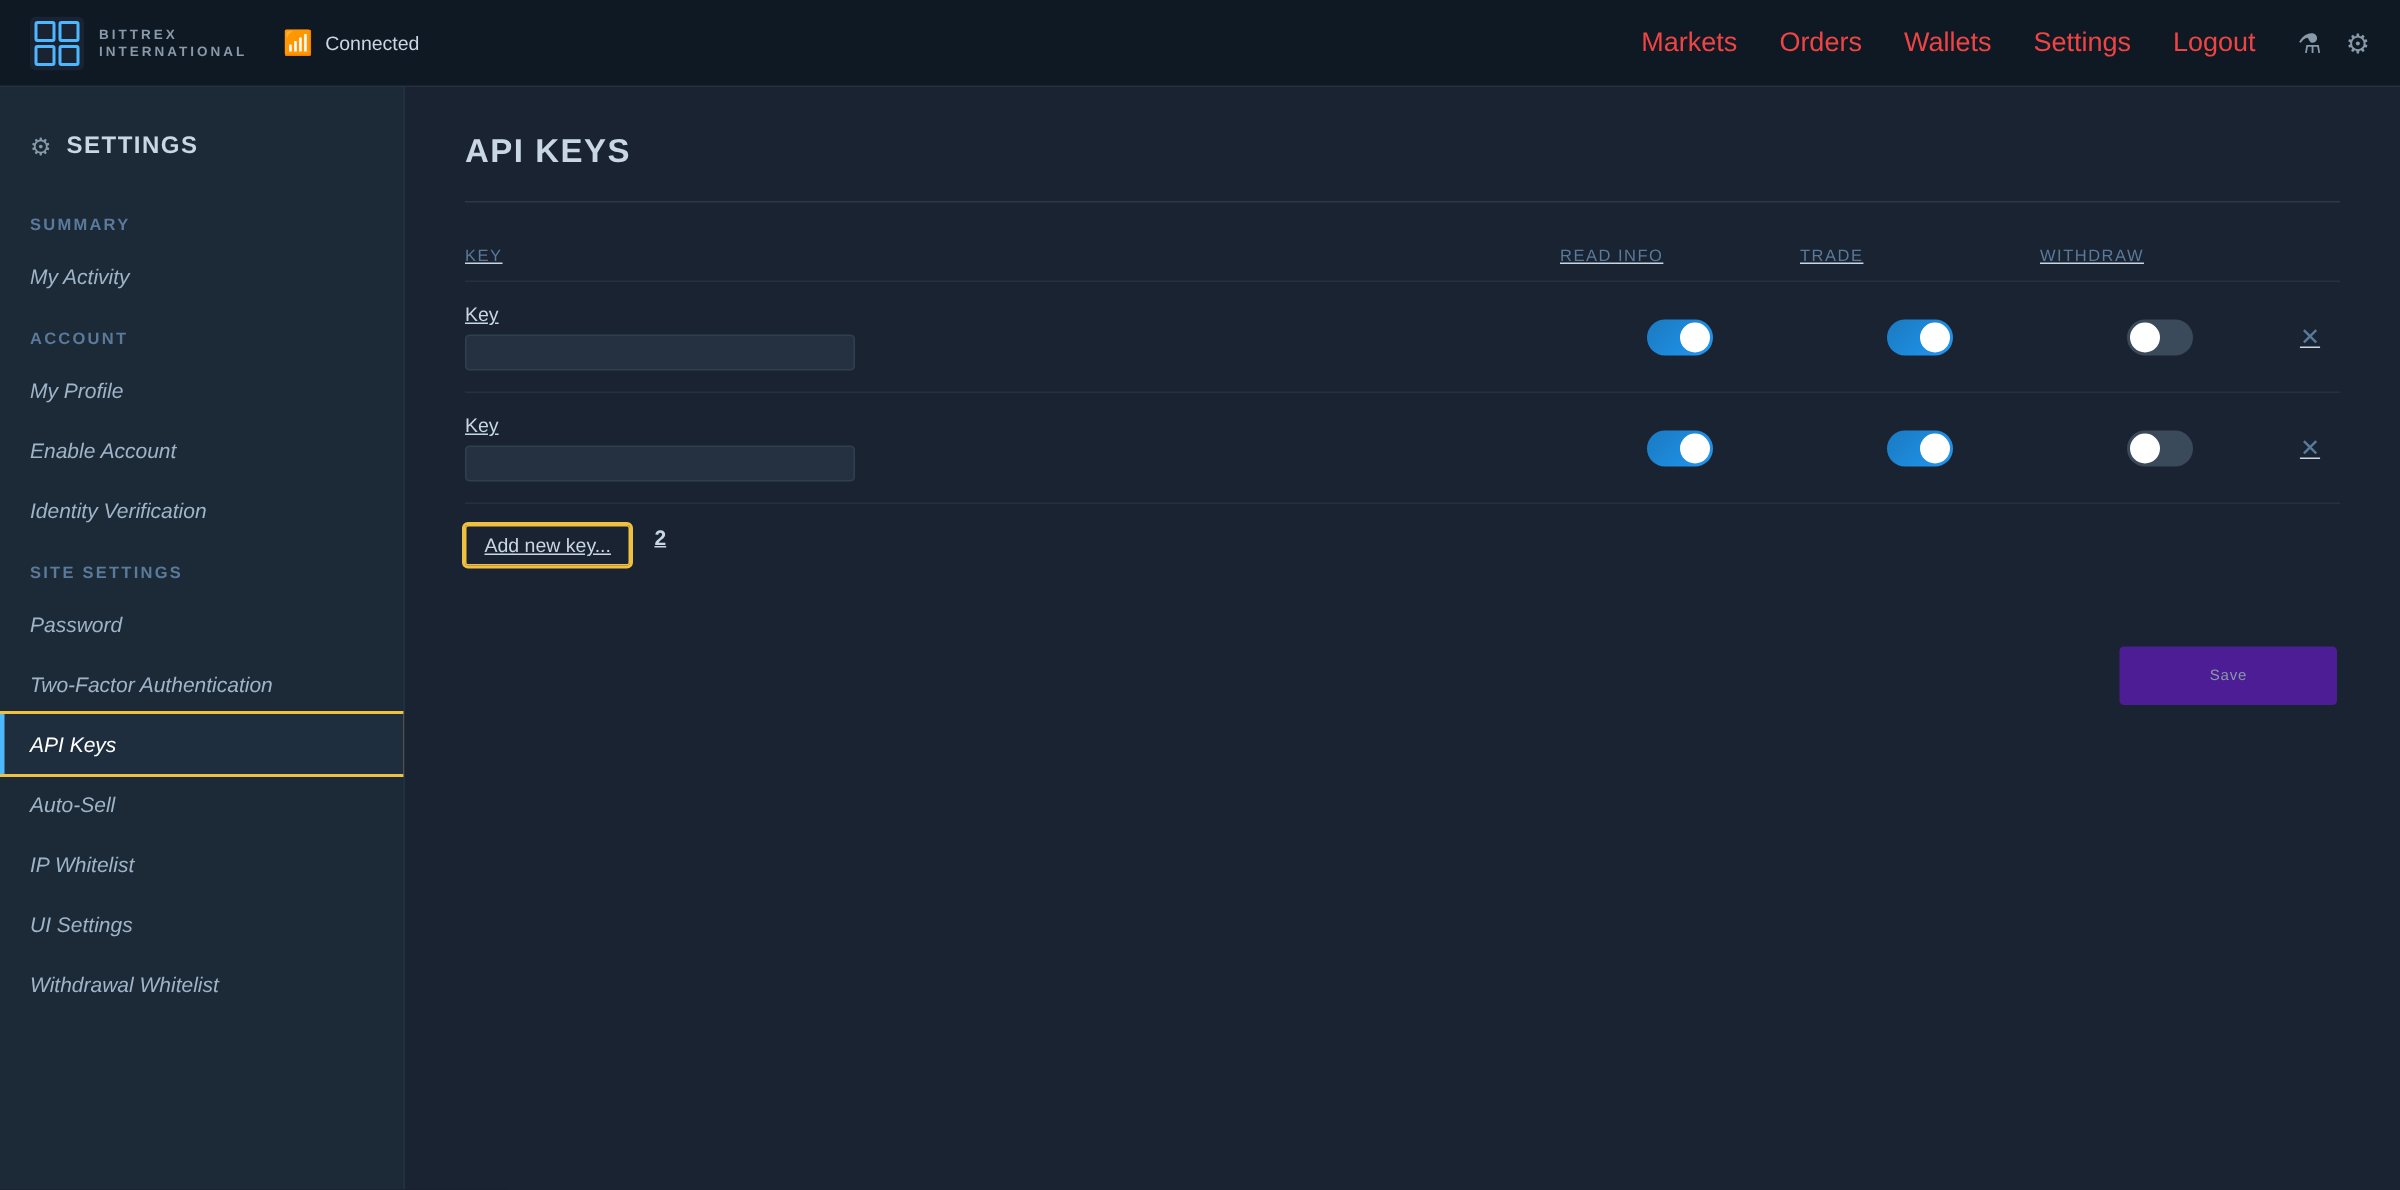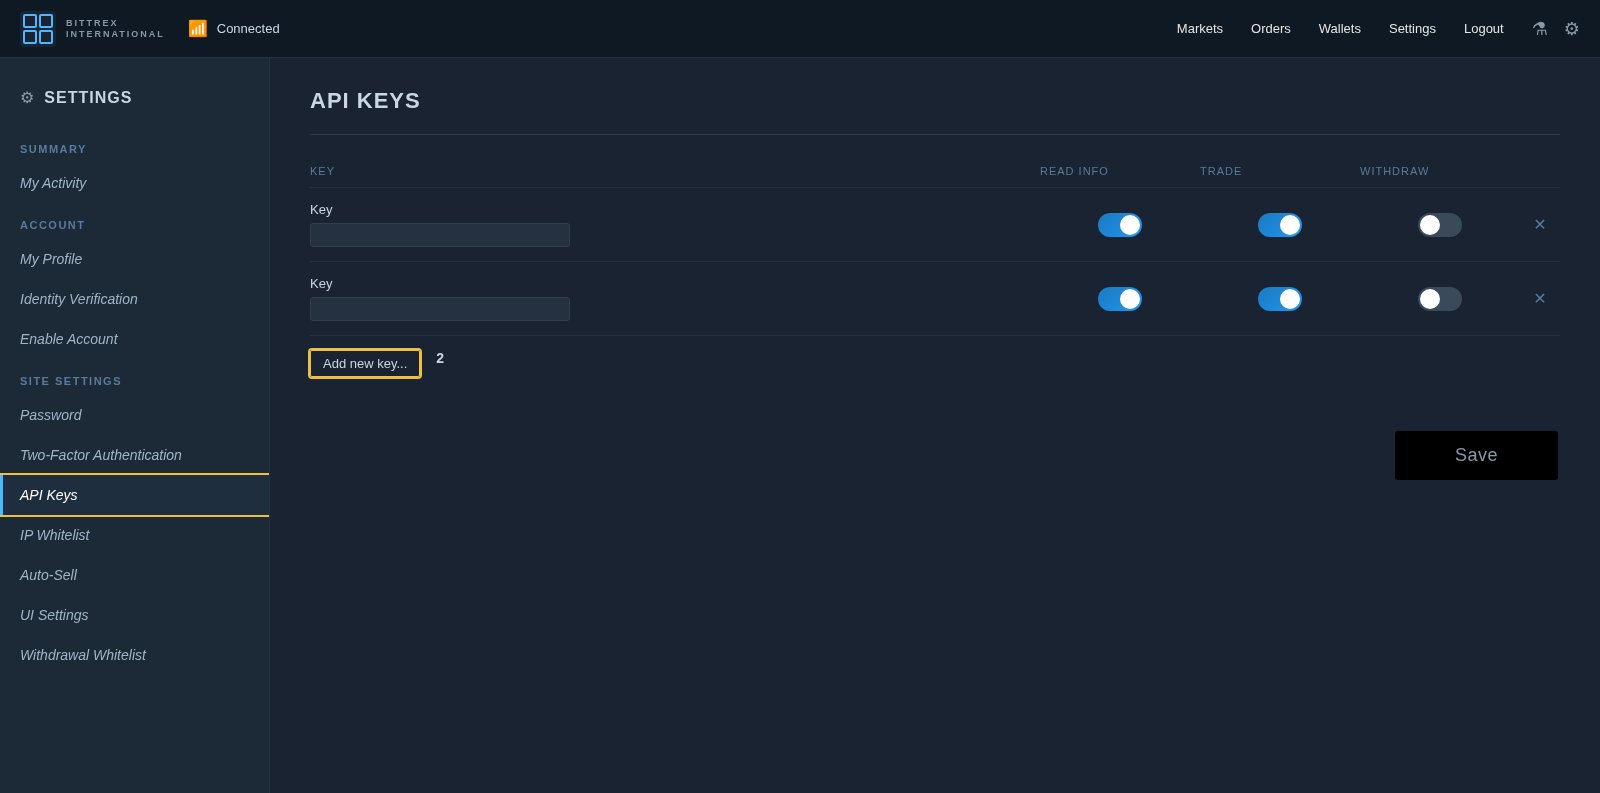--- a/index.html
+++ b/index.html
@@ -59,23 +59,23 @@
     .wifi-icon {
       color: #4db8ff;
       font-size: 16px;
     }
     .topnav-right {
       display: flex;
       align-items: center;
       gap: 28px;
     }
     .topnav-right a {
-      color: #e5e5e5;
+      color: #ef4444;
       text-decoration: none;
-      font-size: 13px;
+      font-size: 18px;
       cursor: pointer;
     }
     .topnav-icons {
       display: flex;
       align-items: center;
       gap: 16px;
     }
     .topnav-icon {
       color: #8899aa;
       font-size: 18px;
@@ -162,20 +162,21 @@
     }
     .divider {
       border: none;
       border-top: 1px solid #2a3a4a;
       margin: 0 0 24px 0;
     }
 
     
     .api-table {
       width: 100%;
+      text-decoration: underline;
     }
     .api-table-header {
       display: grid;
       grid-template-columns: 1fr 160px 160px 160px 40px;
       padding: 6px 0 10px 0;
       font-size: 11px;
       color: #5a7a9a;
       letter-spacing: 1px;
       text-transform: uppercase;
     }
@@ -273,25 +274,25 @@
     }
 
     
     .save-row {
       display: flex;
       justify-content: flex-end;
       margin-top: 40px;
       padding-right: 2px;
     }
     .save-btn {
-      background: #000000;
+      background: #4c1d95;
       border: none;
       color: #8899aa;
       padding: 14px 60px;
-      font-size: 18px;
+      font-size: 10px;
       cursor: pointer;
       border-radius: 3px;
       letter-spacing: 0.5px;
       margin-left: 16px;
     }
 
     
     .highlight-yellow {
       outline: 2px solid #f0c040;
     }
@@ -343,41 +344,41 @@
     <div class="sidebar-section-label">SUMMARY</div>
     <div class="sidebar-item">
       <span>My Activity</span>
     </div>
 
     <div class="sidebar-section-label">ACCOUNT</div>
     <div class="sidebar-item">
       <span>My Profile</span>
     </div>
     <div class="sidebar-item">
+      <span>Enable Account</span>
+    </div>
+    <div class="sidebar-item">
       <span>Identity Verification</span>
-    </div>
-    <div class="sidebar-item">
-      <span>Enable Account</span>
     </div>
 
     <div class="sidebar-section-label">SITE SETTINGS</div>
     <div class="sidebar-item">
       <span>Password</span>
     </div>
     <div class="sidebar-item">
       <span>Two-Factor Authentication</span>
     </div>
     <div class="sidebar-item active highlight-yellow">
       <span>API Keys</span>
     </div>
     <div class="sidebar-item">
+      <span>Auto-Sell</span>
+    </div>
+    <div class="sidebar-item">
       <span>IP Whitelist</span>
-    </div>
-    <div class="sidebar-item">
-      <span>Auto-Sell</span>
     </div>
     <div class="sidebar-item">
       <span>UI Settings</span>
     </div>
     <div class="sidebar-item">
       <span>Withdrawal Whitelist</span>
     </div>
   </div>
 
   <div class="main-content">

